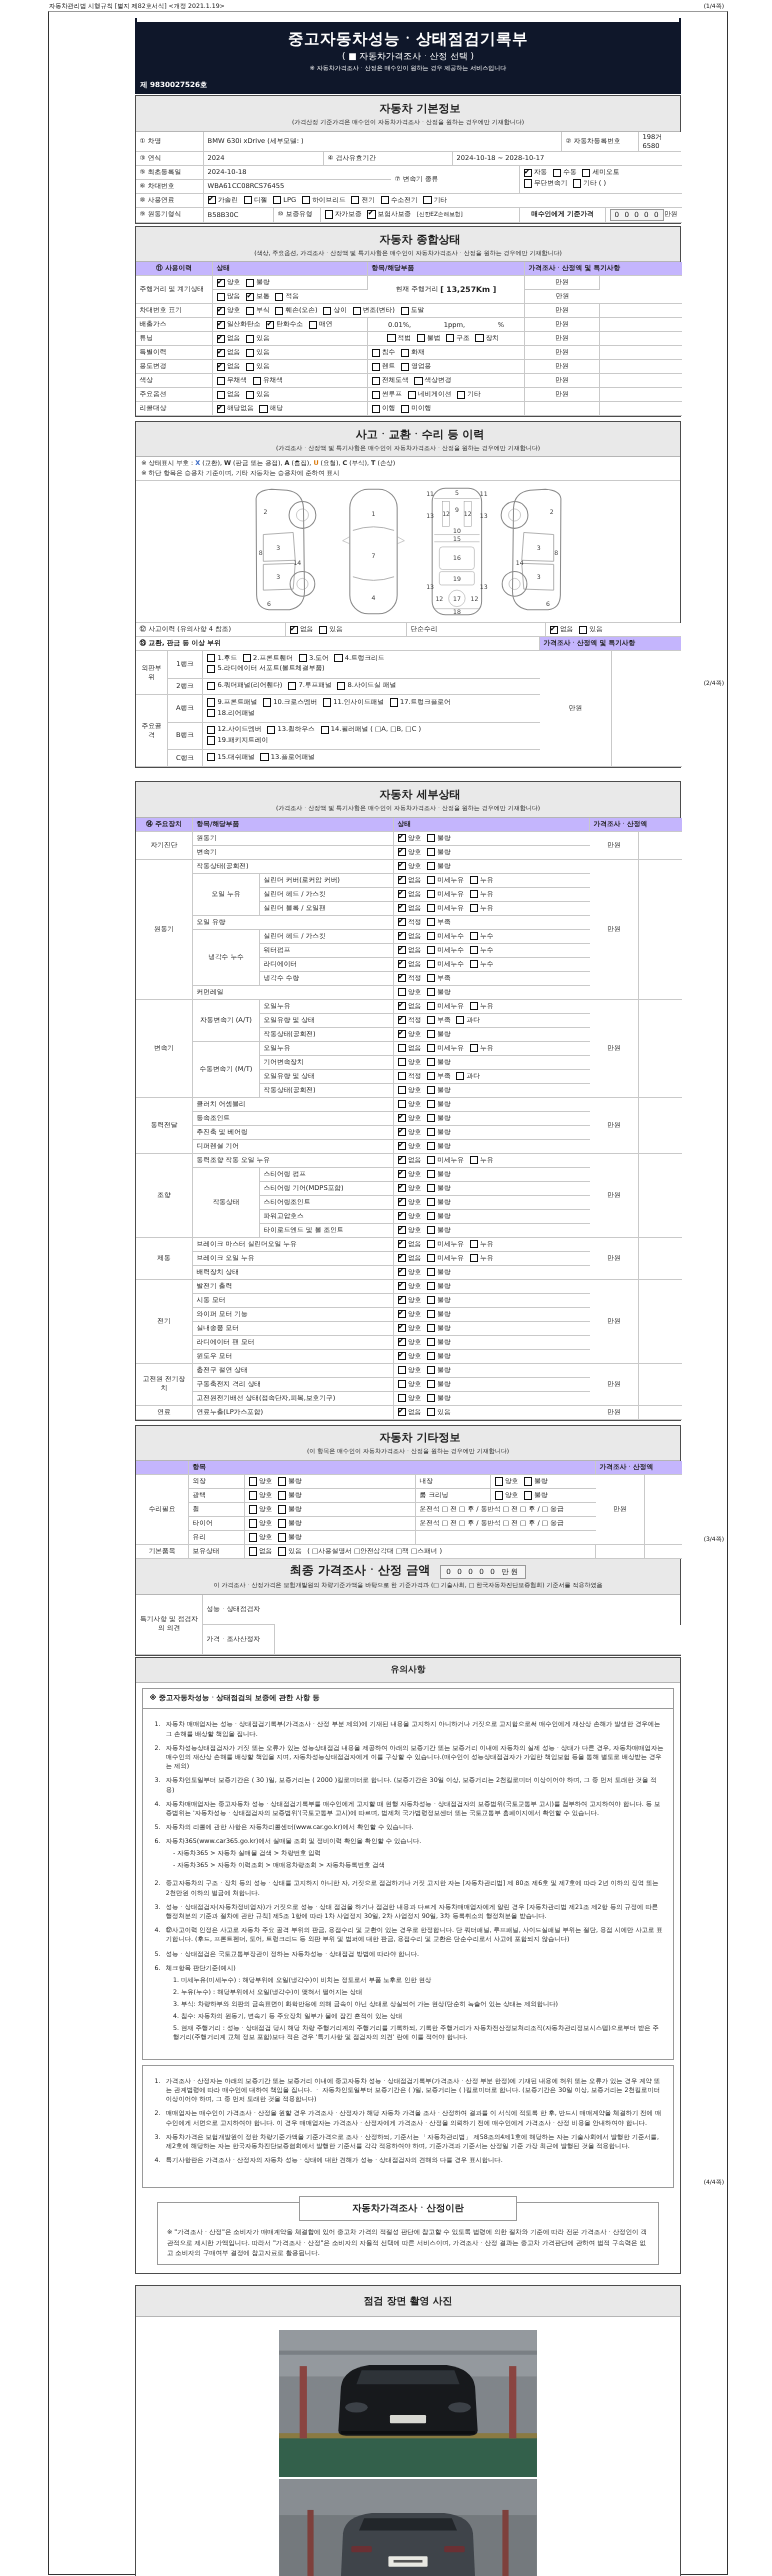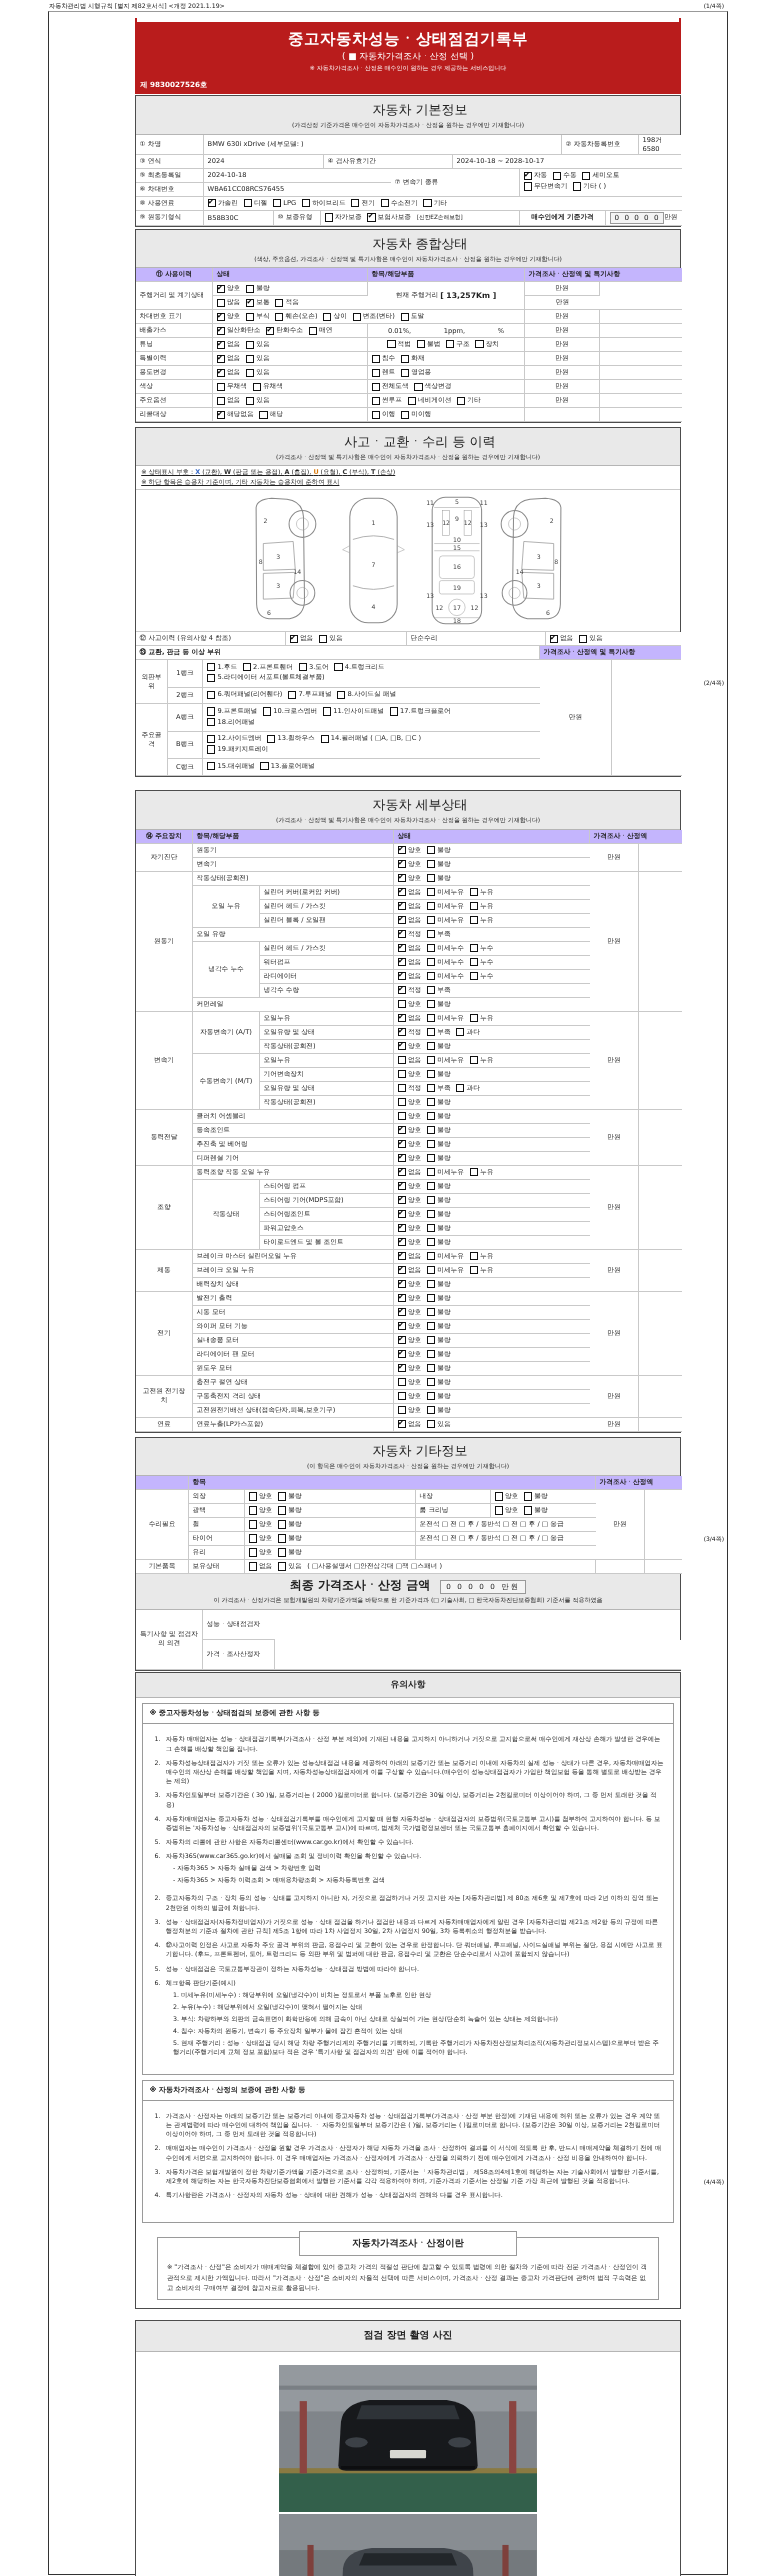--- a/index.html
+++ b/index.html
@@ -4,43 +4,43 @@
 <style>
   html,body{margin:0;padding:0;background:#fff;}
   body{font-family:"DejaVu Sans","Liberation Sans",sans-serif;color:#222;}
   #page{position:relative;width:773px;height:2576px;background:#fff;overflow:hidden;}
   .frame{position:absolute;left:48px;top:11.3px;width:678px;bottom:1px;
          border-left:0.8px solid #333;border-right:0.8px solid #333;border-top:0.5px solid #999;border-bottom:0.8px solid #333;pointer-events:none;}
   .meta-line{position:absolute;top:1.5px;left:49px;font-size:6.2px;color:#111;}
   .pmark{position:absolute;right:49px;font-size:6px;color:#111;}
   .doc{position:absolute;left:135px;top:15.5px;width:546px;}
   
-  .dochead{background:#b91c1c;color:#fff;padding:0 0 3.1px 0;}
+  .dochead{background:#0f172a;color:#fff;padding:0 0 3.1px 0;}
   .dochead .stripe{height:3.6px;background:#fff;margin:2.6px 2.1px 0 2.1px;}
   .dochead h1{margin:7.2px 0 1px;text-align:center;font-size:15.5px;letter-spacing:0.5px;font-weight:bold;}
   .dochead .sel{text-align:center;font-size:8.8px;margin:1px 0;}
   .dochead .svc{text-align:center;font-size:6px;margin:1px 0 5.2px;}
   .dochead .docno{font-size:7.2px;font-weight:bold;padding:2.1px 0 1px 5.2px;}
   .sec{border:1px solid #4c4c4c;background:#fff;}
   .shead{background:#e9e9e9;text-align:center;padding:4.6px 0 3.6px;border-bottom:0.5px solid #b5b5b5;}
-  .shead .t{font-size:13px;font-weight:normal;padding-left:24px;}
+  .shead .t{font-size:11px;font-weight:bold;padding-left:24px;}
   .shead .sub{font-size:6px;margin-top:2.1px;color:#222;}
   .flex{display:flex;}
   .stack{display:flex;flex-direction:column;flex:1 0 auto;}
   .c{border-right:0.5px solid #c9c9c9;border-bottom:0.5px solid #c9c9c9;box-sizing:border-box;
      font-size:6.7px;display:flex;align-items:center;padding:1px 3.6px;min-height:14px;background:#fff;}
   .c:last-child{border-right:none;}
   .cc{justify-content:center;text-align:center;}
   .hd{background:#c4b5fd;font-weight:bold;}
   .grow{flex:1;}
   .cb{display:inline-block;width:6.2px;height:6.2px;border:0.9px solid #111;margin-right:2.1px;position:relative;flex:none;vertical-align:-1px;background:#fff;}
   .cb.on::after{content:"✔";position:absolute;left:-0.5px;top:-3.1px;font-size:7.2px;color:#000;}
   .opt{display:inline-flex;align-items:center;margin-right:5.7px;white-space:nowrap;}
   .opt .ol{font-size:6.7px;}
-  .note-lines{padding:2.1px 5.2px;font-size:6.4px;line-height:1.45;border-bottom:0.5px solid #c9c9c9;text-decoration:underline;}
+  .note-lines{padding:2.1px 5.2px;font-size:6.4px;line-height:1.45;border-bottom:0.5px solid #c9c9c9;}
   .diagram-wrap{display:flex;justify-content:center;padding:2.1px 0;border-bottom:0.5px solid #c9c9c9;}
   .price-box-digits{display:inline-block;border:0.5px solid #999;background:#f4f4f4;padding:1px 5.2px;font-size:7.2px;letter-spacing:2.1px;}
   .finalbox{background:#e9e9e9;border-bottom:0.5px solid #b5b5b5;padding:3.1px 0 3.6px;text-align:center;}
   .finalbox .fl{font-size:12px;font-weight:bold;margin-right:7.2px;}
   .finalbox .fn{font-size:6px;margin-top:2.1px;}
   .noticebody{font-size:6.3px;line-height:1.5;}
   .nt-title{background:#e9e9e9;border-bottom:0.5px solid #b5b5b5;text-align:center;font-size:8.8px;font-weight:bold;padding:6.2px 0;}
   .nt-box{margin:5.2px 6.2px 0;border:0.5px solid #9a9a9a;background:#fff;}
   .nt-head{border-bottom:0.5px solid #9a9a9a;padding:4.1px 6.2px;font-size:7.2px;font-weight:bold;}
   .nt-items{padding:5.2px 9.3px 4.1px 11.3px;overflow:hidden;}
@@ -1568,21 +1568,20 @@
                   <span>성능ㆍ상태점검은 국토교통부장관이 정하는 자동차성능ㆍ상태점검 방법에 따라야 합니다.</span>
                 </div>
                 <div class="nt-item">
                   <span class="n">6.</span>
                   <span>체크항목 판단기준(예시)<div class="nt-sub">1.  미세누유(미세누수) : 해당부위에 오일(냉각수)이 비치는 정도로서 부품 노후로 인한 현상</div><div class="nt-sub">2.  누유(누수) : 해당부위에서 오일(냉각수)이 맺혀서 떨어지는 상태</div><div class="nt-sub">3.  부식: 차량하부와 외판의 금속표면이 화학반응에 의해 금속이 아닌 상태로 상실되어 가는 현상(단순히 녹슬어 있는 상태는 제외합니다)</div><div class="nt-sub">4.  침수: 자동차의 원동기, 변속기 등 주요장치 일부가 물에 잠긴 흔적이 있는 상태</div><div class="nt-sub">5.  현재 주행거리 : 성능ㆍ상태점검 당시 해당 차량 주행거리계의 주행거리를 기록하되, 기록한 주행거리가 자동차전산정보처리조직(자동차관리정보시스템)으로부터 받은 주행거리(주행거리계 교체 정보 포함)보다 적은 경우 '특기사항 및 점검자의 의견' 란에 이를 적어야 합니다.</div></span>
                 </div>
               </div>
        </div>
      </div>
      <div class="nt-box">
-       <div class="nt-head">※ 자동차가격조사ㆍ산정의 보증에 관한 사항 등</div>
        <div class="nt-items" style="height:112px">
               <div class="nt-item">
                 <span class="n">1.</span>
                 <span>가격조사ㆍ산정자는 아래의 보증기간 또는 보증거리 이내에 중고자동차 성능ㆍ상태점검기록부(가격조사ㆍ산정 부분 한정)에 기재된 내용에 허위 또는 오류가 있는 경우 계약 또는 관계법령에 따라 매수인에 대하여 책임을 집니다. ㆍ 자동차인도일부터 보증기간은 (      )일, 보증거리는 (      )킬로미터로 합니다. (보증기간은 30일 이상, 보증거리는 2천킬로미터 이상이어야 하며, 그 중 먼저 도래한 것을 적용합니다)</span>
               </div>
               <div class="nt-item">
                 <span class="n">2.</span>
                 <span>매매업자는 매수인이 가격조사ㆍ산정을 원할 경우 가격조사ㆍ산정자가 해당 자동차 가격을 조사ㆍ산정하여 결과를 이 서식에 적도록 한 후, 반드시 매매계약을 체결하기 전에 매수인에게 서면으로 고지하여야 합니다. 이 경우 매매업자는 가격조사ㆍ산정자에게 가격조사ㆍ산정을 의뢰하기 전에 매수인에게 가격조사ㆍ산정 비용을 안내하여야 합니다.</span>
               </div>
               <div class="nt-item">

